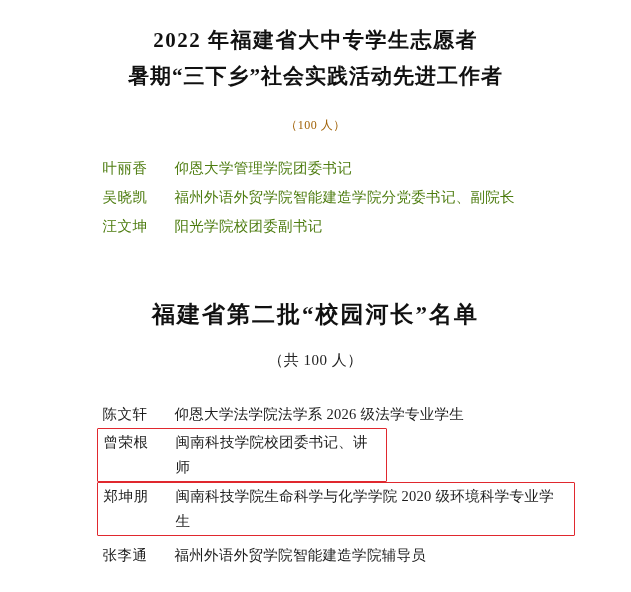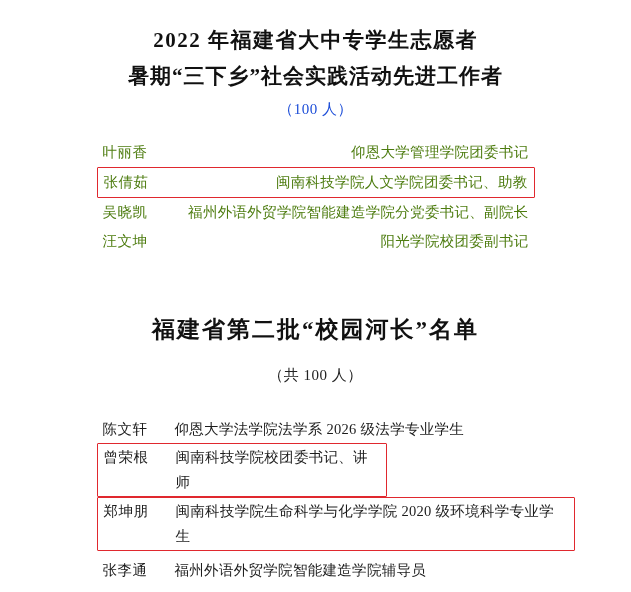--- a/index.html
+++ b/index.html
@@ -35,25 +35,25 @@
     font-weight: bold;
     letter-spacing: 1.5px;
     line-height: 36px;
     color: #111;
     font-family: "Liberation Serif", "DejaVu Serif", serif;
   }
   .title-line.second {
     letter-spacing: 1px;
   }
   .count-line {
-    font-size: 15px;
+    font-size: 12px;
     line-height: 30px;
     letter-spacing: 0.5px;
-    color: #1d4ed8;
-    margin-top: 0;
+    color: #a16207;
+    margin-top: 16px;
   }
 
   .list-block {
     margin: 14px auto 0 auto;
     width: 430px;
   }
   .entry {
     display: flex;
     align-items: flex-start;
     font-size: 14.5px;
@@ -65,21 +65,20 @@
   }
   .entry .name {
     flex: 0 0 auto;
     min-width: 66px;
     letter-spacing: 0.5px;
   }
   .entry .org {
     flex: 1 1 auto;
     letter-spacing: 0.3px;
     padding-left: 6px;
-    text-align: right;
   }
   .entry.boxed {
     border: 1.4px solid #e0282e;
     border-radius: 1px;
     margin-left: -4px;
     margin-right: -4px;
     padding-left: 6px;
     padding-right: 6px;
   }
 
@@ -151,24 +150,20 @@
       <div class="title-line">2022 年福建省大中专学生志愿者</div>
       <div class="title-line second">暑期“三下乡”社会实践活动先进工作者</div>
       <div class="count-line">（100 人）</div>
     </div>
 
     <div class="list-block">
       <div class="entry">
         <span class="name">叶丽香</span>
         <span class="org">仰恩大学管理学院团委书记</span>
       </div>
-      <div class="entry boxed">
-        <span class="name">张倩茹</span>
-        <span class="org">闽南科技学院人文学院团委书记、助教</span>
-      </div>
       <div class="entry">
         <span class="name">吴晓凯</span>
         <span class="org">福州外语外贸学院智能建造学院分党委书记、副院长</span>
       </div>
       <div class="entry">
         <span class="name">汪文坤</span>
         <span class="org">阳光学院校团委副书记</span>
       </div>
     </div>
   </div>

